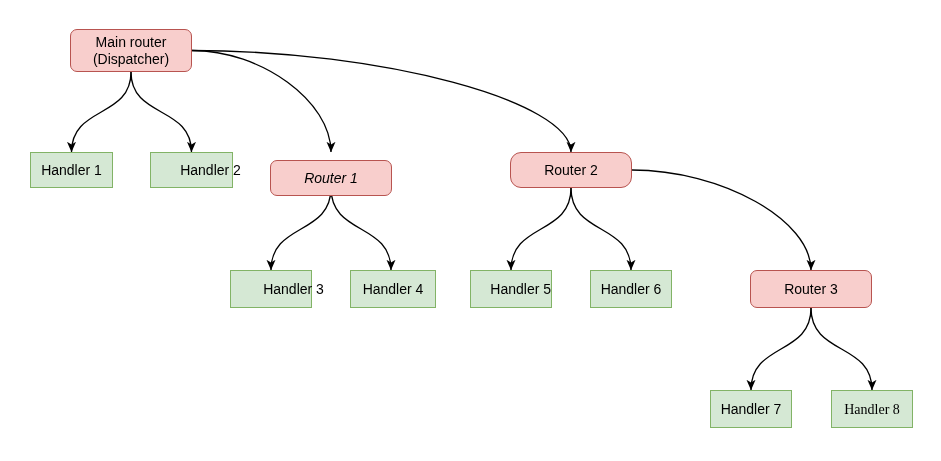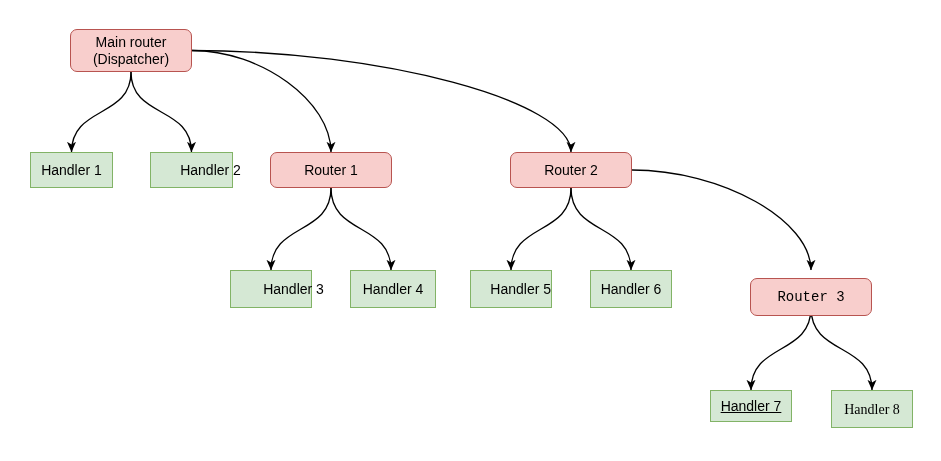--- a/index.html
+++ b/index.html
@@ -78,41 +78,41 @@
       <div class="node router" style="left: 70px; top: 29px; width: 122px; height: 43px;">
         <div>Main router</div>
         <div>(Dispatcher)</div>
       </div>
       <div class="node handler" style="left: 30px; top: 152px; width: 83px; height: 36px;">
         <div>Handler 1</div>
       </div>
       <div class="node handler" style="left: 150px; top: 152px; width: 83px; height: 36px; padding-left: 38px;">
         <div>Handler 2</div>
       </div>
-      <div class="node router" style="left: 270px; top: 152px; width: 122px; height: 36px;">
+      <div class="node router" style="left: 270px; top: 160px; width: 122px; height: 36px; font-style: italic;">
         <div>Router 1</div>
       </div>
-      <div class="node router" style="left: 510px; top: 152px; width: 122px; height: 36px;">
+      <div class="node router" style="left: 510px; top: 152px; width: 122px; height: 36px; border-radius: 11px;">
         <div>Router 2</div>
       </div>
       <div class="node handler" style="left: 230px; top: 270px; width: 82px; height: 38px; padding-left: 45px;">
         <div>Handler 3</div>
       </div>
       <div class="node handler" style="left: 350px; top: 270px; width: 86px; height: 38px;">
         <div>Handler 4</div>
       </div>
       <div class="node handler" style="left: 470px; top: 270px; width: 82px; height: 38px; align-items: flex-end;">
         <div>Handler 5</div>
       </div>
       <div class="node handler" style="left: 590px; top: 270px; width: 82px; height: 38px; justify-content: center;">
         <div>Handler 6</div>
       </div>
-      <div class="node router" style="left: 750px; top: 278px; width: 122px; height: 38px; font-family: Liberation Mono, monospace;">
+      <div class="node router" style="left: 750px; top: 270px; width: 122px; height: 38px;">
         <div>Router 3</div>
       </div>
-      <div class="node handler" style="left: 710px; top: 390px; width: 82px; height: 32px; text-decoration: underline;">
+      <div class="node handler" style="left: 710px; top: 390px; width: 82px; height: 38px;">
         <div>Handler 7</div>
       </div>
       <div class="node handler" style="left: 831px; top: 390px; width: 82px; height: 38px; font-family: Liberation Serif, serif;">
         <div>Handler 8</div>
       </div>
     </div>
 </div>
 
 </body></html>

